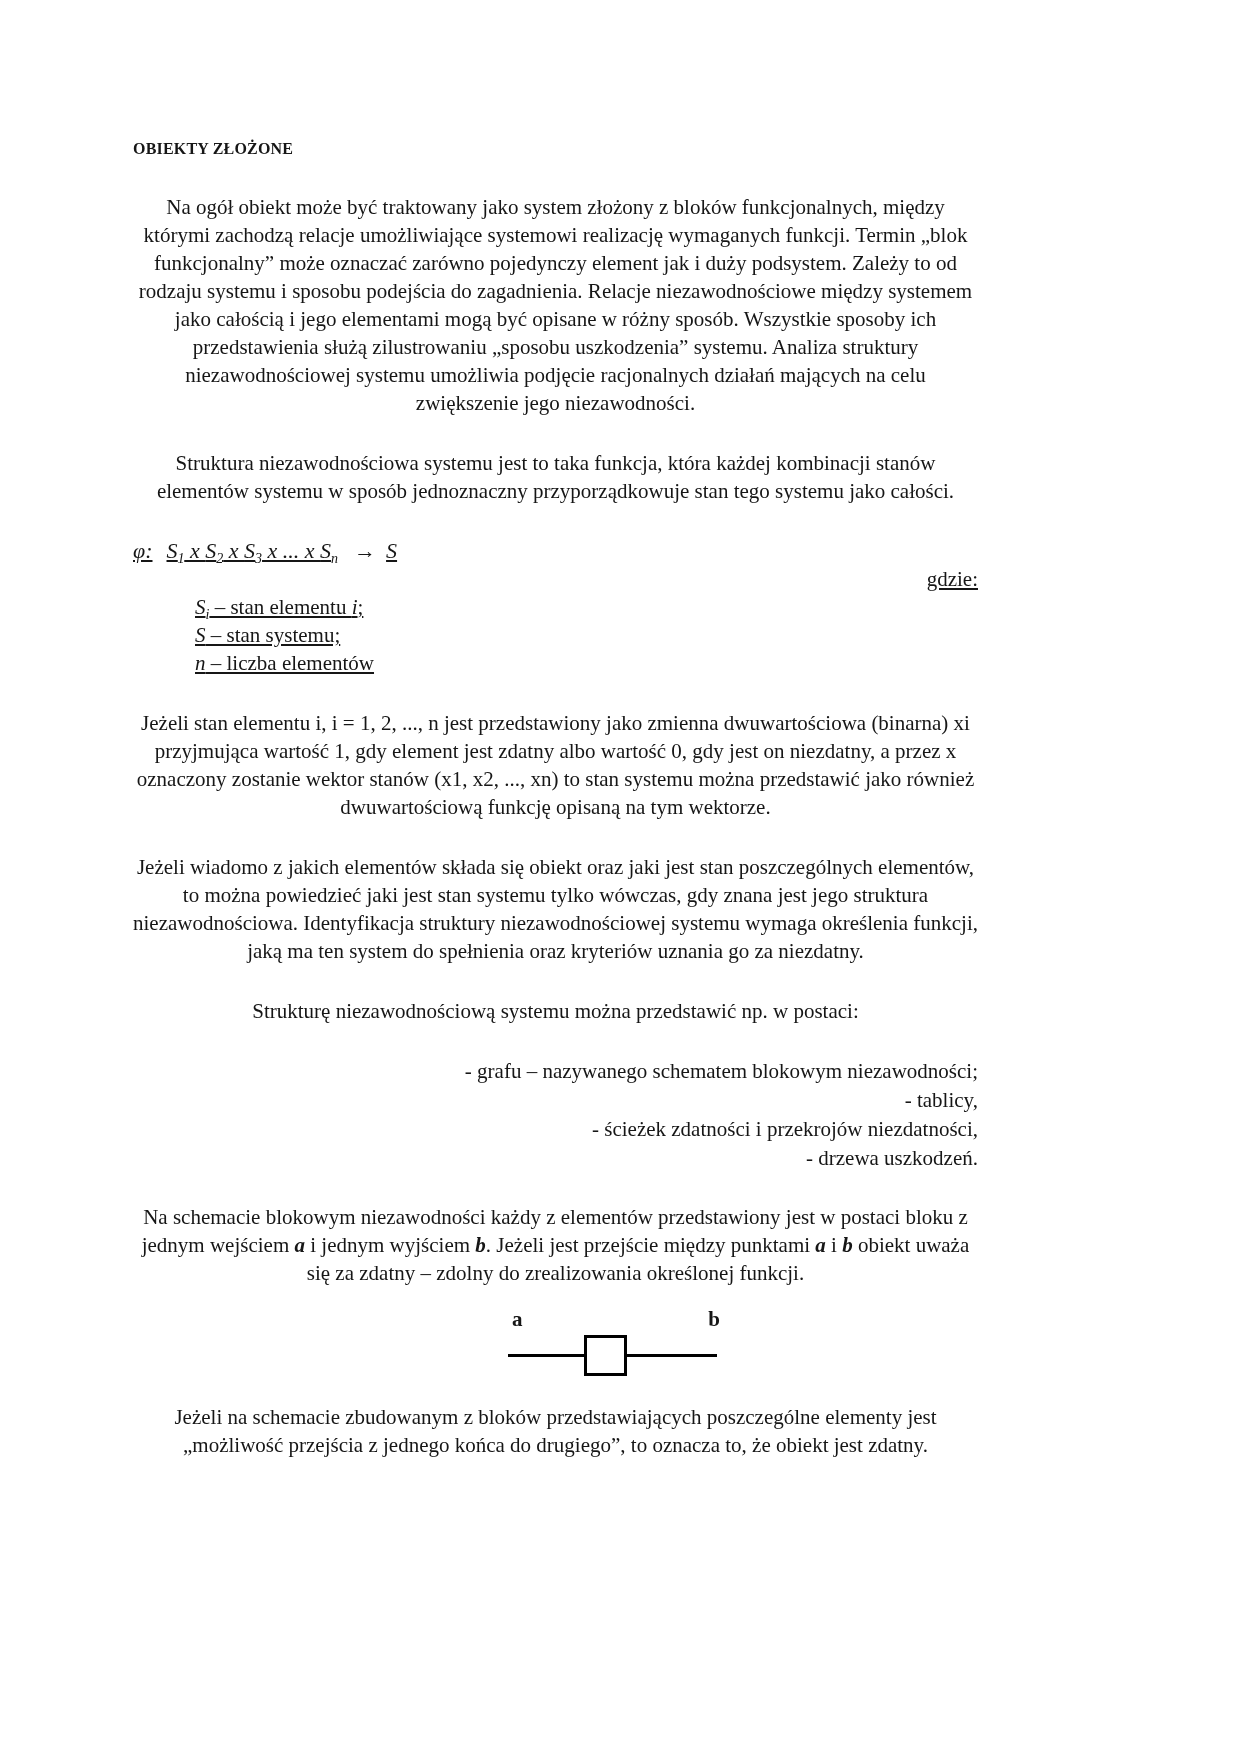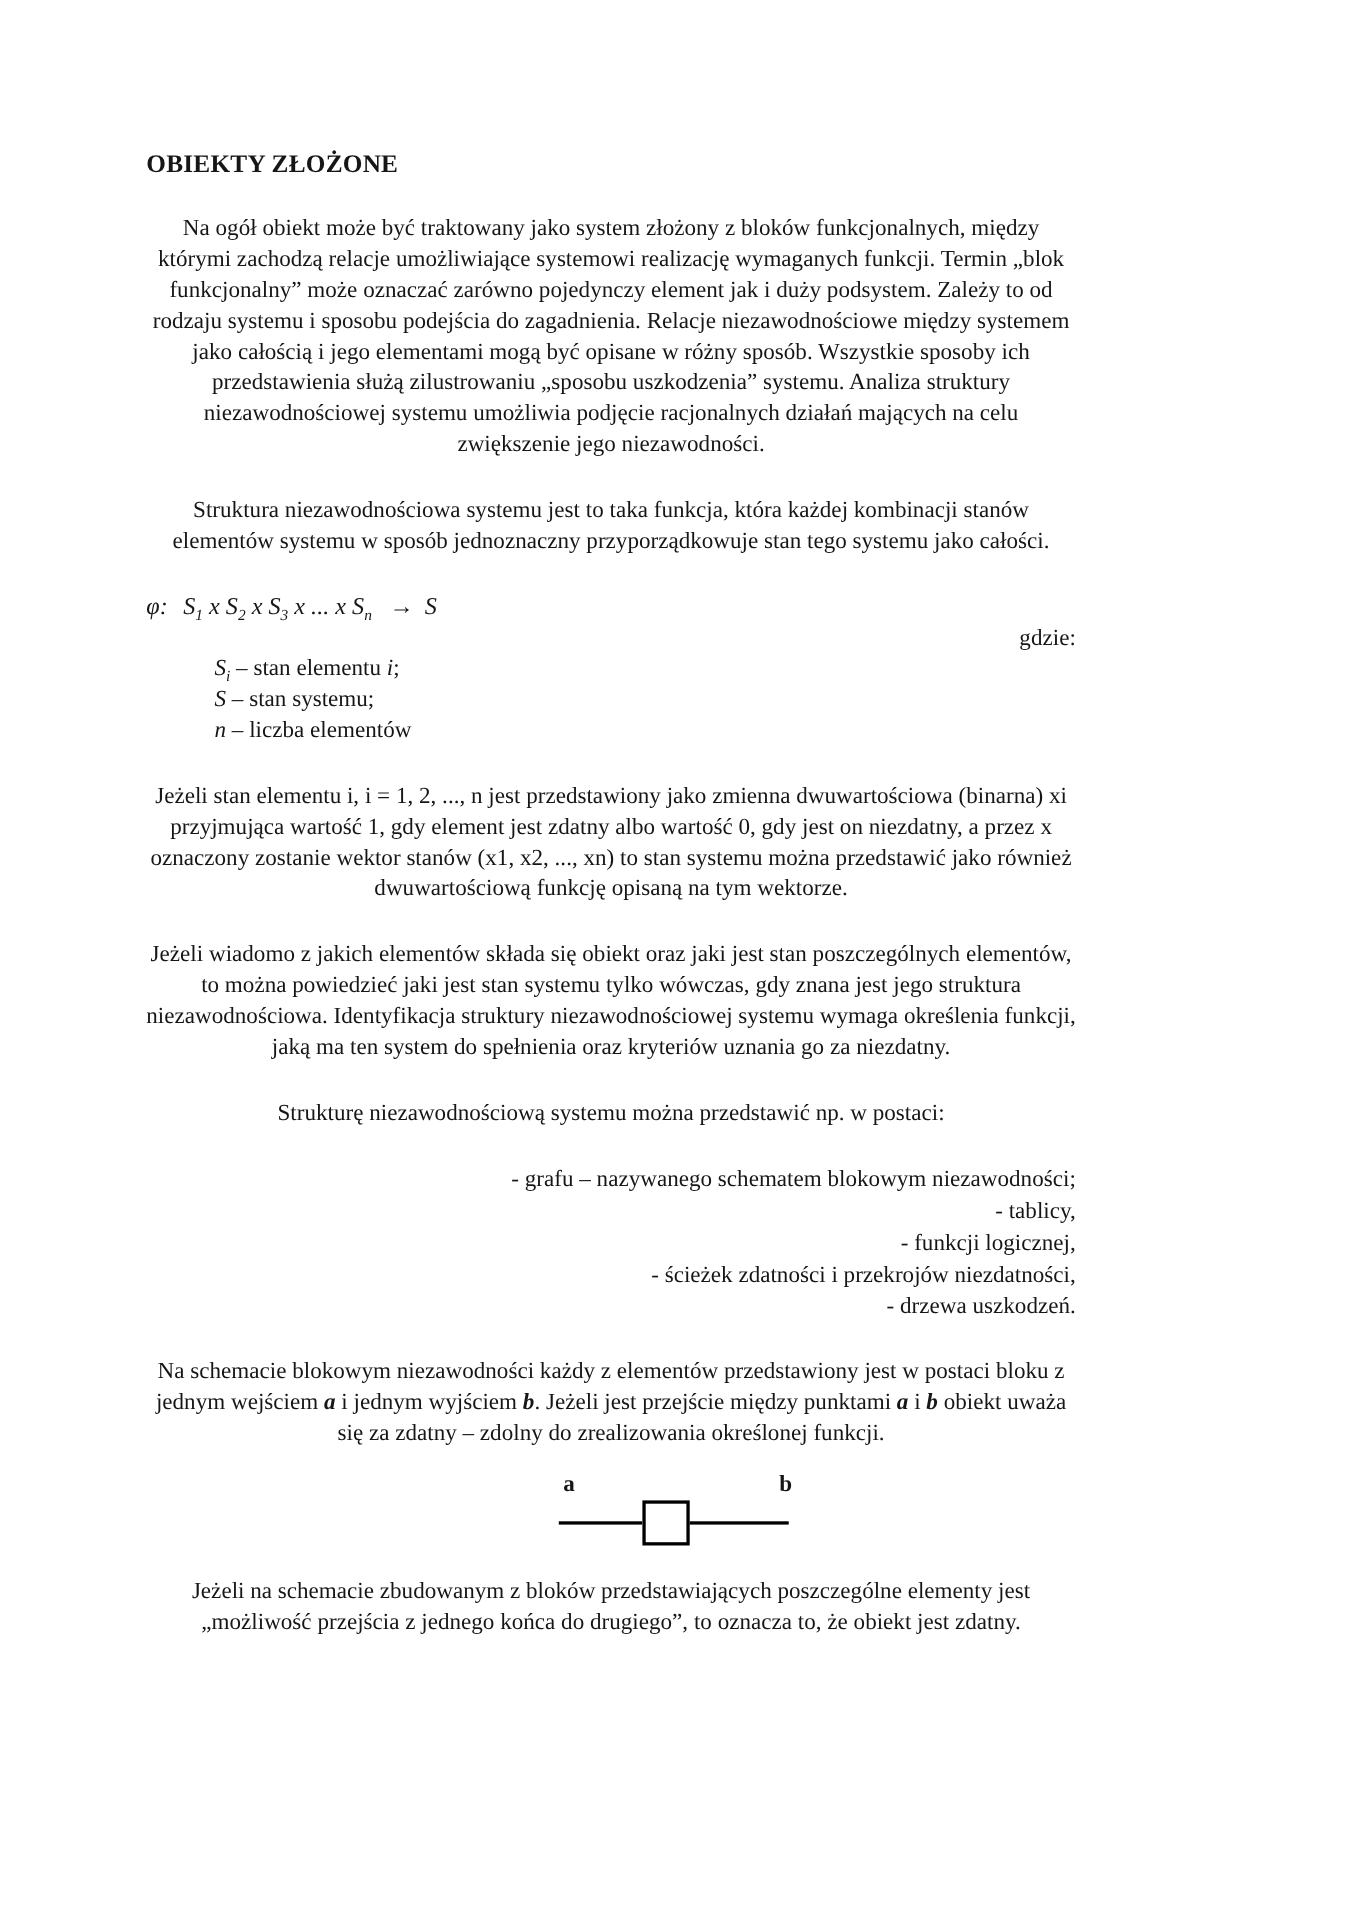--- a/index.html
+++ b/index.html
@@ -15,35 +15,36 @@
     background: #ffffff;
     box-sizing: border-box;
     padding: 135px 262px 0 133px;
     font-family: "Liberation Serif", "DejaVu Serif", serif;
     font-size: 21px;
     line-height: 28px;
     color: #161616;
     overflow: hidden;
   }
   h1.doc-title {
-    font-size: 23px;
+    font-size: 16px;
     line-height: 28px;
     font-weight: 700;
     margin: 0 0 30px 0;
     letter-spacing: 0.2px;
   }
   p.body-par {
     margin: 0 0 32px 0;
     text-align: center;
   }
   .justify { text-align: justify; }
   .left { text-align: left; }
 
   .formula-block {
     margin: 8px 0 32px 0;
+    text-decoration: underline;
   }
   .formula-line {
     font-style: italic;
     font-size: 22px;
     line-height: 28px;
   }
   .formula-line sub {
     font-size: 14px;
     font-style: italic;
     line-height: 0;
@@ -121,21 +122,20 @@
 
   <p class="body-par left">Jeżeli stan elementu i, i = 1, 2, ..., n jest przedstawiony jako zmienna dwuwartościowa (binarna) xi przyjmująca wartość 1, gdy element jest zdatny albo wartość 0, gdy jest on niezdatny, a przez x oznaczony zostanie wektor stanów (x1, x2, ..., xn) to stan systemu można przedstawić jako również dwuwartościową funkcję opisaną na tym wektorze.</p>
 
   <p class="body-par justify">Jeżeli wiadomo z jakich elementów składa się obiekt oraz jaki jest stan poszczególnych elementów, to można powiedzieć jaki jest stan systemu tylko wówczas, gdy znana jest jego struktura niezawodnościowa. Identyfikacja struktury niezawodnościowej systemu wymaga określenia funkcji, jaką ma ten system do spełnienia oraz kryteriów uznania go za niezdatny.</p>
 
   <p class="body-par left">Strukturę niezawodnościową systemu można przedstawić np. w postaci:</p>
 
   <div class="forms-list">
     <div class="list-row">- grafu – nazywanego schematem blokowym niezawodności;</div>
     <div class="list-row">- tablicy,</div>
-    <div class="list-row">- funkcji logicznej,</div>
     <div class="list-row">- ścieżek zdatności i przekrojów niezdatności,</div>
     <div class="list-row">- drzewa uszkodzeń.</div>
   </div>
 
   <p class="body-par justify" style="margin-bottom:15px;">
     <span>Na schemacie blokowym niezawodności każdy z elementów przedstawiony jest w postaci bloku z jednym wejściem </span><span class="bi">a</span><span> i jednym wyjściem </span><span class="bi">b</span><span>. Jeżeli jest przejście między punktami </span><span class="bi">a</span><span> i </span><span class="bi">b</span><span> obiekt uważa się za zdatny – zdolny do zrealizowania określonej funkcji.</span>
   </p>
 
   <div class="diagram">
     <span class="dg-label a">a</span>

